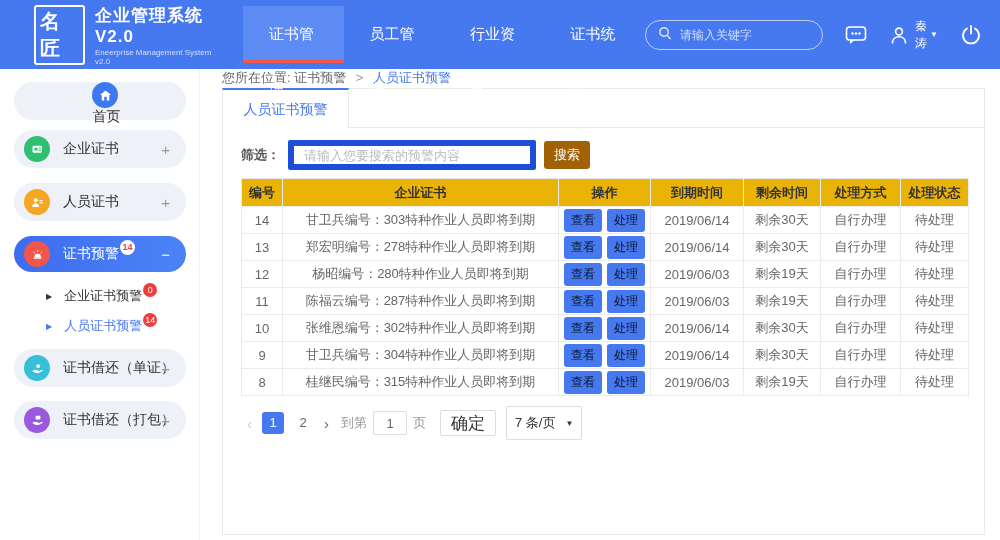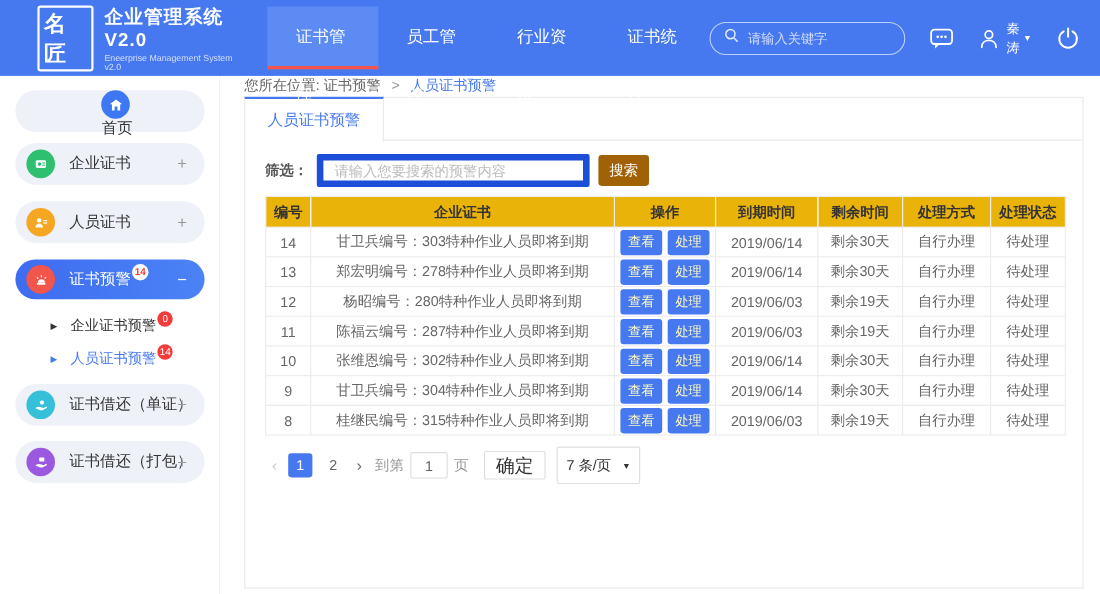--- a/index.html
+++ b/index.html
@@ -71,21 +71,21 @@
   .filter-input::placeholder { color:#bbb; }
   .search-btn { width:46px; height:28px; background:#a16207; color:#fff; border:none;
     border-radius:3px; font-size:13px; margin-left:8px; cursor:pointer; font-family:inherit; }
 
   table.grid { border-collapse:collapse; margin:8px 0 0 18px; width:727px; table-layout:fixed; }
   table.grid th, table.grid td { border:1px solid #ebebeb; text-align:center;
     font-size:13px; height:27px; padding:0 4px; overflow:hidden; white-space:nowrap; }
   table.grid th { color:#333; font-weight:bold; height:28px; background:#eab308; }
   table.grid td { color:#666; }
   td.remain { color:#47c41a; }
-  .mini-btn { background:#4678f0; color:#fef9c3; border:none; border-radius:3px;
+  .mini-btn { background:#4678f0; color:#0f172a; border:none; border-radius:3px;
     font-size:12px; padding:3px 7px; cursor:pointer; font-family:Liberation Sans, sans-serif; }
   .mini-btn + .mini-btn { margin-left:5px; }
 
   .pagination { display:flex; align-items:center; margin:10px 0 0 18px; font-size:13px; color:#666; }
   .pg-prev { color:#ccc; font-size:15px; padding:0 6px; cursor:pointer; }
   .pg-next { color:#666; font-size:15px; padding:0 6px; cursor:pointer; }
   .pg-num { min-width:22px; height:22px; line-height:22px; text-align:center; margin:0 4px;
     border-radius:3px; cursor:pointer; }
   .pg-num.active { background:#4678f0; color:#fff; }
   .pg-label { color:#999; margin:0 6px; }

